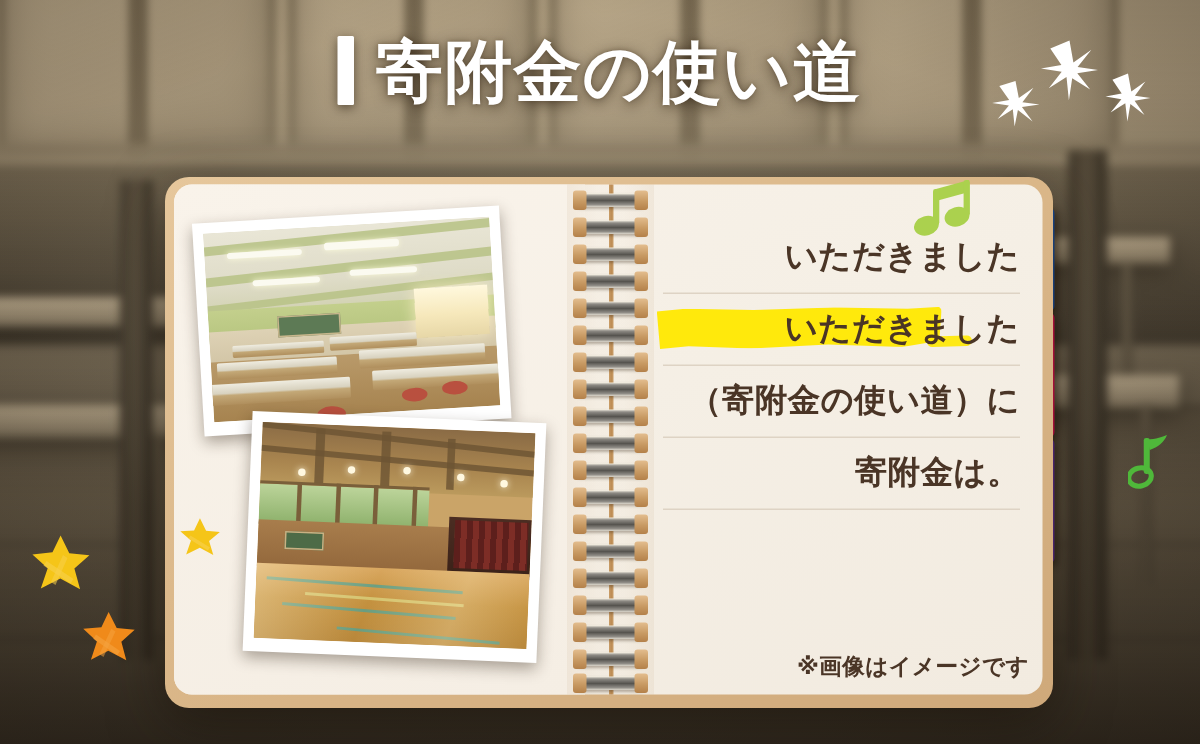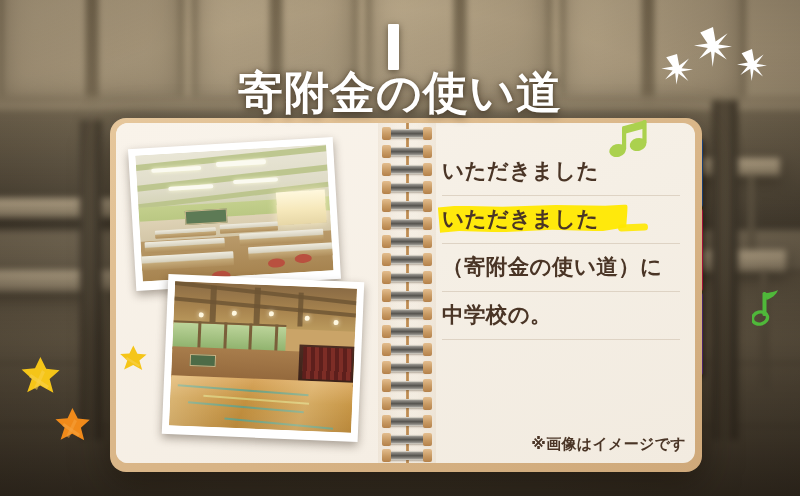--- a/index.html
+++ b/index.html
@@ -99,21 +99,20 @@
 
   
   .title-row {
     position: absolute;
     left: 0; top: 24px;
     width: 800px;
     display: flex;
     justify-content: center;
     align-items: center;
     z-index: 30;
-    flex-direction: column;
   }
   .title-bar {
     width: 11px;
     height: 46px;
     background: #ffffff;
     margin-right: 14px;
     flex: none;
     border-radius: 1px;
     box-shadow: 0 2px 7px rgba(25,16,6,.55);
   }
@@ -342,20 +341,21 @@
     top: 30px;
     width: 238px;
     z-index: 7;
   }
   .line {
     position: relative;
     height: 48px;
     border-bottom: 1.5px solid #ded3c4;
     display: flex;
     align-items: center;
+    justify-content: flex-end;
   }
   .line-txt {
     position: relative;
     z-index: 3;
     color: #4a3526;
     font-size: 21.5px;
     font-weight: 700;
     letter-spacing: .4px;
     line-height: 1;
     white-space: nowrap;
@@ -582,21 +582,21 @@
       </div>
       <div class="line">
         <span class="hl"></span>
         <span class="hl-tail"></span>
         <span class="line-txt">いただきました</span>
       </div>
       <div class="line">
         <span class="line-txt">（寄附金の使い道）に</span>
       </div>
       <div class="line">
-        <span class="line-txt">中学校の。</span>
+        <span class="line-txt">寄附金は。</span>
       </div>
     </div>
 
     <div class="note-caption">※画像はイメージです</div>
 
     <svg class="deco deco-note" style="left:498px; top:-2px;" width="46" height="48" viewBox="0 0 46 48">
       <g fill="#abd14e">
         <path d="M16 10 L38 4 L38 12 L16 18 Z"></path>
         <rect x="14" y="10" width="4.2" height="24" rx="1.6"></rect>
         <rect x="34.4" y="4" width="4.2" height="24" rx="1.6"></rect>

